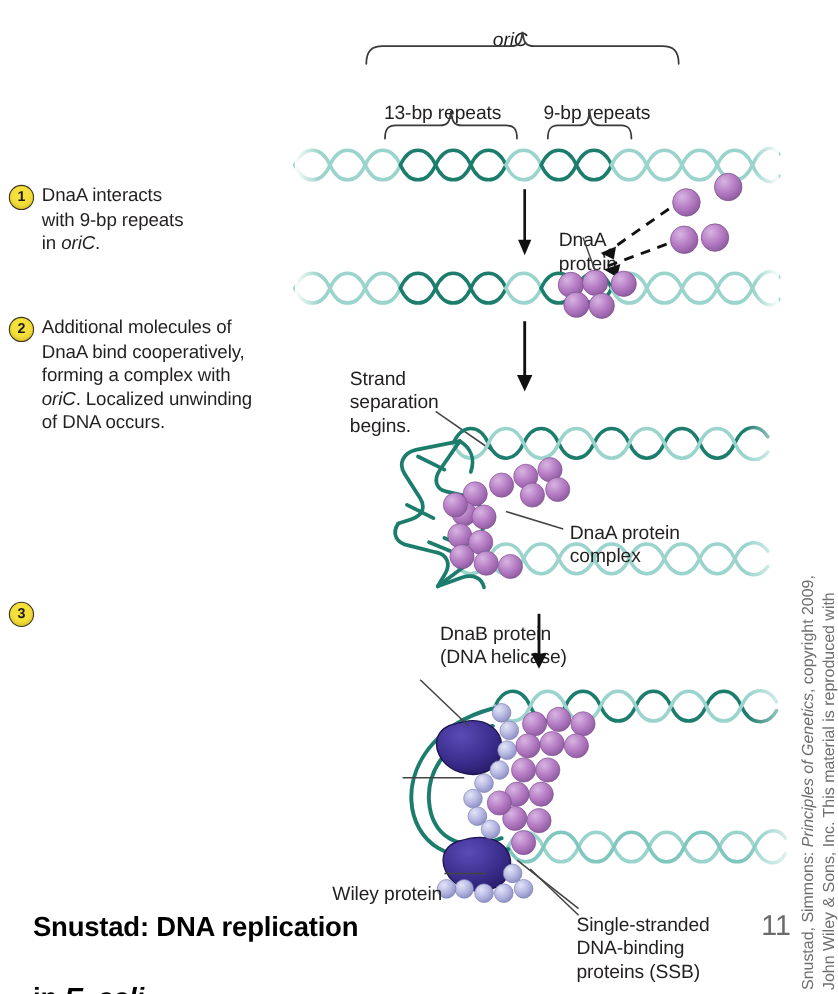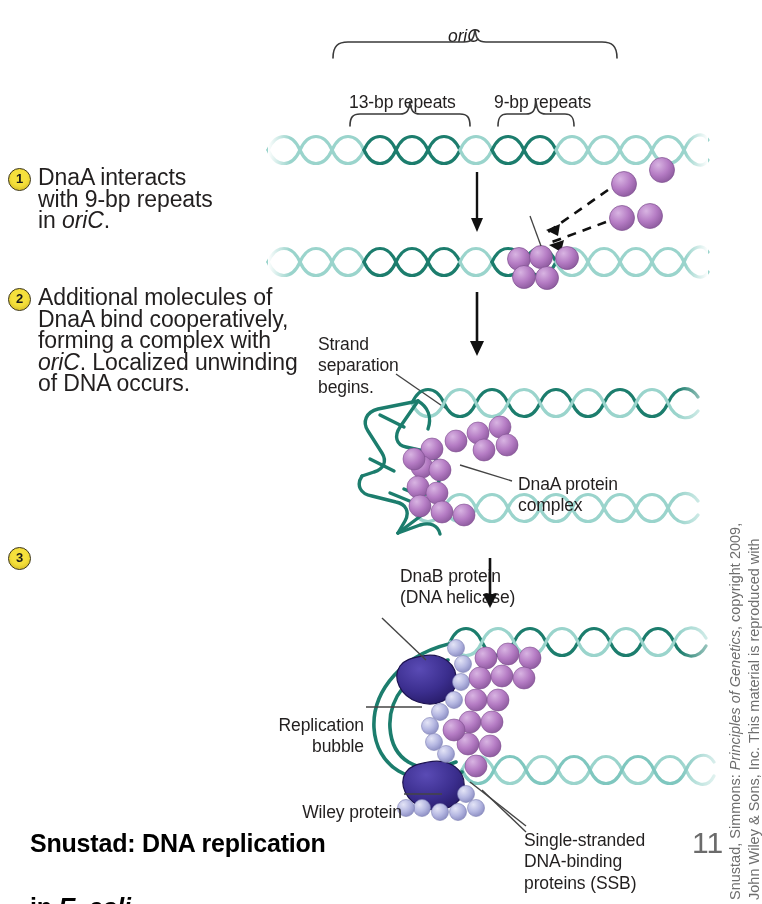--- a/index.html
+++ b/index.html
@@ -36,21 +36,21 @@
     border: 1.4px solid #3a3420;
     color: #1a1a1a;
     font-size: 13px;
     font-weight: bold;
     line-height: 19px;
     text-align: center;
     margin-top: 1px;
     box-shadow: inset 0 -2px 3px rgba(190,160,20,.45);
   }
   .step-text {
-    font-size: 23px;
+    font-size: 17px;
     line-height: 21.5px;
     color: #221f1f;
     white-space: pre-line;
     letter-spacing: -0.1px;
   }
   .step-text i { font-style: italic; }
 
   
   .label {
     position: absolute;
@@ -70,21 +70,21 @@
     line-height: 32px;
     color: #000;
     white-space: pre-line;
     letter-spacing: -0.2px;
   }
   .deck-title i { font-style: italic; }
 
   
   .slide-number {
     position: absolute;
-    font-size: 30px;
+    font-size: 26px;
     color: #6b6b6b;
   }
 
   
   .credit {
     position: absolute;
     transform-origin: 0 0;
     transform: rotate(-90deg);
     font-size: 14.5px;
     line-height: 19px;
@@ -160,20 +160,24 @@
     <div class="step-text"><span>DnaA interacts
 with 9-bp repeats
 in </span><i>oriC</i><span>.</span></div>
   </div>
 
   <svg class="abs" style="left:468px; top:172px;" width="18" height="62" viewBox="0 0 18 62">
     <path d="M9 0 L9 50" stroke="#111" stroke-width="2.4" fill="none"></path>
     <path d="M9 60 L3 46 L15 46 Z" fill="#111"></path>
   </svg>
 
+  <div class="label" style="left:508px; top:186px;">
+    <span>DnaA
+protein</span>
+  </div>
 
   <svg class="abs" style="left:596px; top:150px;" width="130" height="110" viewBox="0 0 130 110">
     <defs>
       <radialGradient id="sphA" cx="35%" cy="30%" r="75%">
         <stop offset="0" stop-color="#d8b4e2"></stop>
         <stop offset="55%" stop-color="#b57cc4"></stop>
         <stop offset="100%" stop-color="#8d5a9e"></stop>
       </radialGradient>
     </defs>
     <circle cx="66" cy="20" r="12.5" fill="url(#sphA)" stroke="#7d4f8e" stroke-width="0.7"></circle>
@@ -389,24 +393,20 @@
       <circle cx="160" cy="134" r="11" fill="url(#sphA)" stroke="#7d4f8e" stroke-width="0.6"></circle>
       <circle cx="146" cy="154" r="11" fill="url(#sphA)" stroke="#7d4f8e" stroke-width="0.6"></circle>
       <circle cx="124" cy="118" r="11" fill="url(#sphA)" stroke="#7d4f8e" stroke-width="0.6"></circle>
     </g>
 
     <path d="M96 48 L52 6" stroke="#444" stroke-width="1.4" fill="none"></path>
     <path d="M140 170 L196 214" stroke="#444" stroke-width="1.4" fill="none"></path>
     <path d="M152 178 L196 220" stroke="#444" stroke-width="1.4" fill="none"></path>
   </svg>
 
-  <div class="label right" style="left:239px; top:693px; width:125px;">
-    <span>Replication
-bubble</span>
-  </div>
   <svg class="abs" style="left:366px; top:704px;" width="58" height="6" viewBox="0 0 58 6">
     <path d="M0 3 L56 3" stroke="#444" stroke-width="1.4" fill="none"></path>
   </svg>
 
   <div class="label right" style="left:272px; top:780px; width:130px;">
     <span>Wiley protein</span>
   </div>
   <svg class="abs" style="left:404px; top:791px;" width="40" height="6" viewBox="0 0 40 6">
     <path d="M0 3 L38 3" stroke="#444" stroke-width="1.4" fill="none"></path>
   </svg>

